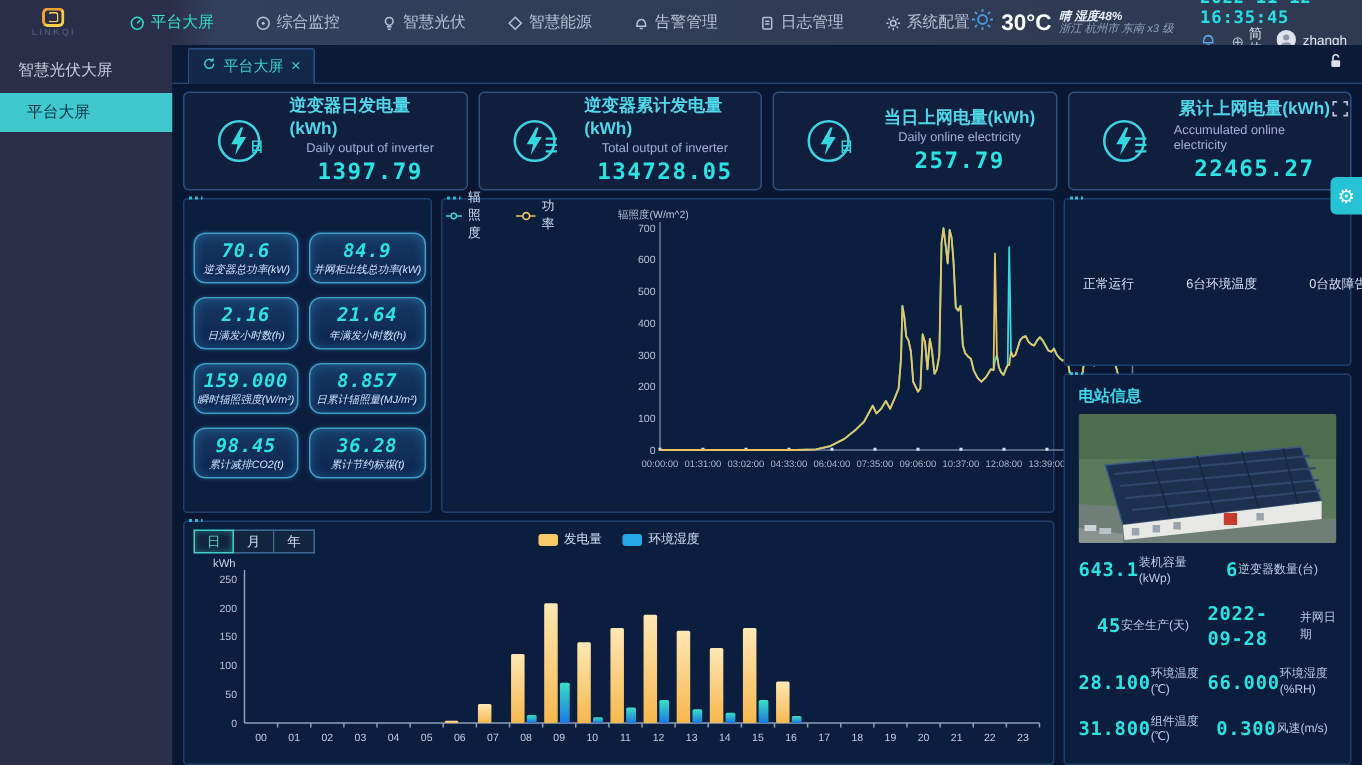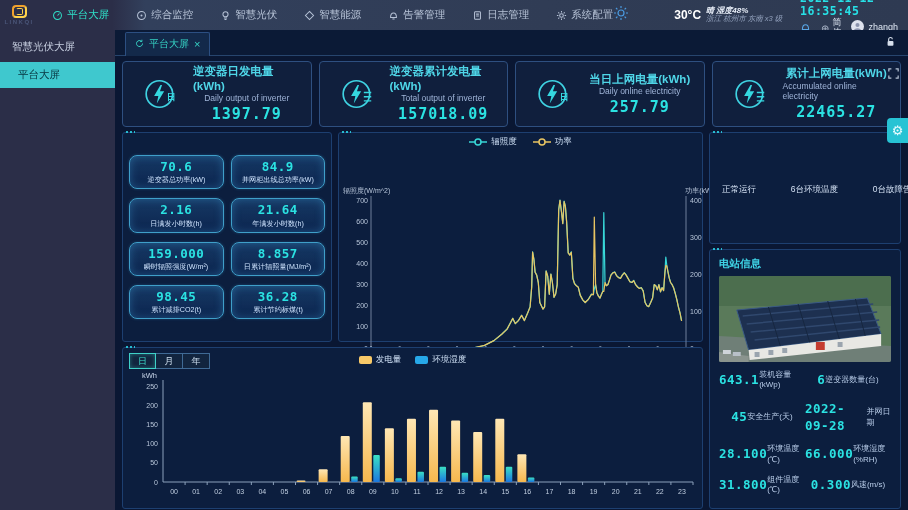--- a/index.html
+++ b/index.html
@@ -12,21 +12,21 @@
   .logo-mark { width:15px; height:13px; border:2.5px solid #f0a12c; border-radius:4px; border-right-color:#ffd24a; border-bottom-color:#ffd24a; position:relative; }
   .logo-mark::after { content:""; position:absolute; inset:1px 2px; border-radius:2px; border:1.5px solid #ffd24a; border-left-color:transparent; }
   .logo-text { font-size:6px; letter-spacing:1.5px; color:#4a5578; font-weight:bold; margin-top:1px; }
   .nav-menu { display:flex; align-items:center; gap:27px; margin-left:14px; flex:1; }
   .nav-item { display:flex; align-items:center; gap:4px; font-size:10.5px; color:#b6c2d6; cursor:pointer; white-space:nowrap; }
   .nav-item svg { stroke:#b6c2d6; }
   .nav-item.active { color:#2fe0c8; }
   .nav-item.active svg { stroke:#2fe0c8; }
   .nav-right { display:flex; align-items:center; gap:8px; padding-right:10px; }
   .weather { display:flex; align-items:center; gap:5px; }
-  .weather-temp { font-size:12px; font-weight:bold; color:#fff;margin-left:40px; }
+  .weather-temp { font-size:15px; font-weight:bold; color:#fff; }
   .weather-meta { display:flex; flex-direction:column; line-height:1.15; width:86px;font-style:italic; }
   .weather-line1 { font-size:8px; font-weight:bold; color:#e8eef8; }
   .weather-line2 { font-size:7.5px; color:#93a2bd; }
   .clock-cluster { display:flex; flex-direction:column; align-items:flex-end; line-height:1.1; }
   .datetime { font-family:"DejaVu Sans Mono", monospace; font-size:11.5px; font-weight:bold; color:#27e0e6; letter-spacing:0.5px; }
   .clock-row { display:flex; align-items:center; gap:10px; margin-top:1px; }
   .lang { display:flex; align-items:center; gap:3px; font-size:9px; color:#dde6f2; }
   .globe-glyph { font-size:10px; color:#aeb9cc; }
   .user { display:flex; align-items:center; gap:4px; font-size:9px; color:#dde6f2; }
 
@@ -53,28 +53,28 @@
 
   .lower { flex:1; display:flex; gap:6px; min-height:0; }
   .left-area { flex:1; display:flex; flex-direction:column; gap:5px; min-width:0; }
   .top-row { display:flex; gap:6px; height:210px; }
 
   .panel { background:#0c1e3e; border:1px solid #1d3f70; border-radius:3px; position:relative; }
   .panel::before { content:""; position:absolute; left:3px; top:-2px; width:9px; height:2px;
      background:repeating-linear-gradient(90deg,#2bd4e6 0 2px,transparent 2px 4px); opacity:.85; }
 
   
-  .stats-panel { width:210px; flex:none; padding:22px 6px; display:grid; grid-template-columns:1fr 1fr; gap:9px 7px; }
+  .stats-panel { width:166px; flex:none; padding:22px 6px; display:grid; grid-template-columns:1fr 1fr; gap:9px 7px;font-style:italic; }
   .stat-tile { border:1px solid #3f9fc9; border-radius:8px; background:linear-gradient(180deg,rgba(44,120,190,.30),rgba(12,42,92,.55));
      box-shadow:inset 0 0 8px rgba(70,170,230,.35), 0 0 3px rgba(60,160,220,.3);
      display:flex; flex-direction:column; align-items:center; justify-content:center; line-height:1.3; }
   .stat-value { font-family:"DejaVu Sans Mono", monospace; font-size:12.5px; font-weight:bold; color:#2be2e2; letter-spacing:0.5px; }
   .stat-label { font-size:7.5px; color:#cfe4ff; transform:scale(0.95); white-space:nowrap; }
 
-  .chart-panel { flex:1; min-width:0; padding:3px 2px 0; display:flex; flex-direction:column;gap:36px; }
+  .chart-panel { flex:1; min-width:0; padding:3px 2px 0; display:flex; flex-direction:row;gap:36px; }
   .chart-legend { display:flex; justify-content:center; gap:16px; height:16px; align-items:center; }
   .legend-item { display:flex; align-items:center; gap:4px; font-size:8.5px; color:#cfe0f5; cursor:pointer; }
 
   .bottom-panel { flex:1; min-height:0; padding:4px 6px 2px; display:flex; flex-direction:column; }
   .bottom-head { display:flex; align-items:center; height:18px; position:relative; }
   .period-group { display:flex; }
   .period-btn { width:27px; height:16px; border:1px solid #3f6a95; background:#12253f; color:#cfe0f0; font-size:9px;
      display:flex; align-items:center; justify-content:center; cursor:pointer; }
   .period-btn + .period-btn { border-left:none; }
   .period-btn.active { color:#3fe0d0; border-color:#3fd0c8; box-shadow:inset 0 0 4px rgba(63,224,208,.4); }
@@ -255,21 +255,21 @@
           </div>
           <div class="kpi-card">
             <svg width="36" height="36" viewBox="0 0 34 34">
     <circle cx="15.5" cy="17" r="12.5" fill="none" stroke="#3fd2e2" stroke-width="1.6"></circle>
     <path d="M16.5 8.5L10.5 19h4l-1.5 7 7-11.5h-4l2-6z" fill="#35d8e0"></path>
               <path d="M22.5 15.5h7M22.5 19.5h7M22.5 23.5h7" stroke="#35d8e0" stroke-width="1.4"></path>
             </svg>
             <div class="kpi-body">
        <span class="kpi-title">逆变器累计发电量(kWh)</span>
        <span class="kpi-sub">Total output of inverter</span>
-       <span class="kpi-value">157018.09</span>
+       <span class="kpi-value">134728.05</span>
      </div>
           </div>
           <div class="kpi-card">
             <svg width="36" height="36" viewBox="0 0 34 34">
     <circle cx="15.5" cy="17" r="12.5" fill="none" stroke="#3fd2e2" stroke-width="1.6"></circle>
     <path d="M16.5 8.5L10.5 19h4l-1.5 7 7-11.5h-4l2-6z" fill="#35d8e0"></path>
               <text x="22.5" y="23" font-size="8.5" fill="#35d8e0" font-weight="bold">日</text>
             </svg>
             <div class="kpi-body">
        <span class="kpi-title">当日上网电量(kWh)</span>

